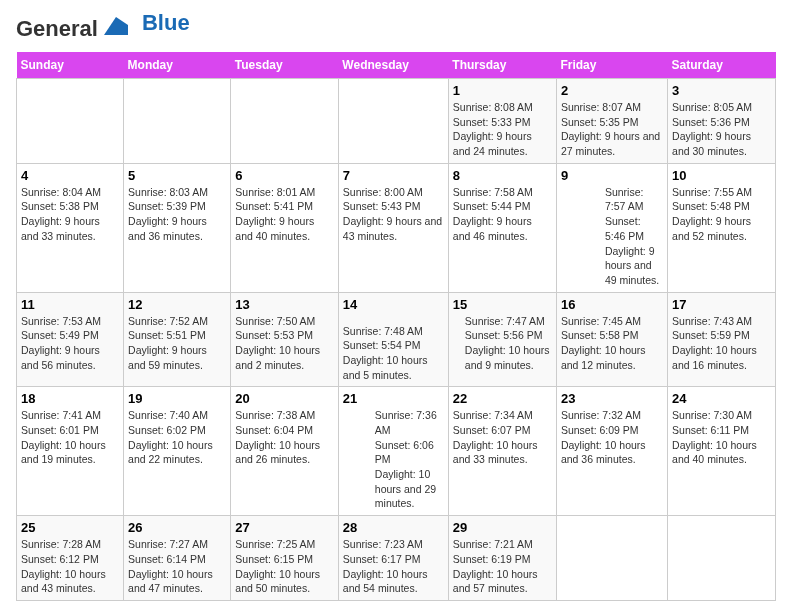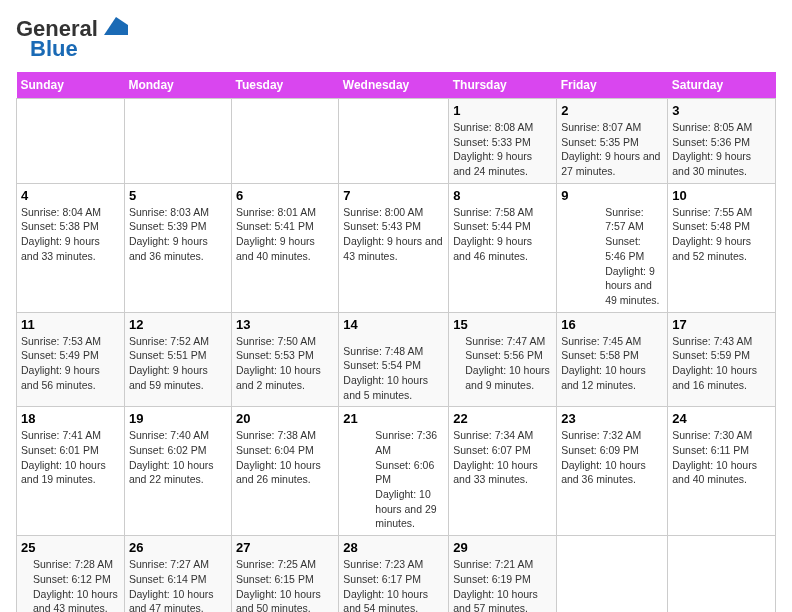--- a/index.html
+++ b/index.html
@@ -11,21 +11,21 @@
       padding: 16px;
     }
     .header {
       display: flex;
       justify-content: space-between;
       align-items: flex-start;
       margin-bottom: 10px;
     }
     .logo {
       display: flex;
-      flex-direction: column;
+      flex-direction: row;
       align-items: flex-start;
     }
     .title-block { text-align: right; }
     .title-block h1 {
       font-size: 36px;
       font-weight: bold;
       color: #222;
     }
     .title-block h2 {
       font-size: 18px;
@@ -250,21 +250,21 @@
         <td>
           <span class="day-num">24</span>
           <div class="day-info" style="white-space: pre-line;">Sunrise: 7:30 AM
 Sunset: 6:11 PM
 Daylight: 10 hours and 40 minutes.</div>
         </td>
       </tr>
       <tr>
         <td>
           <span class="day-num">25</span>
-          <div class="day-info" style="white-space: pre-line; margin-left: 12px;">Sunrise: 7:28 AM
+          <div class="day-info" style="white-space: pre-line;">Sunrise: 7:28 AM
 Sunset: 6:12 PM
 Daylight: 10 hours and 43 minutes.</div>
         </td>
         <td>
           <span class="day-num">26</span>
           <div class="day-info" style="white-space: pre-line;">Sunrise: 7:27 AM
 Sunset: 6:14 PM
 Daylight: 10 hours and 47 minutes.</div>
         </td>
         <td>

